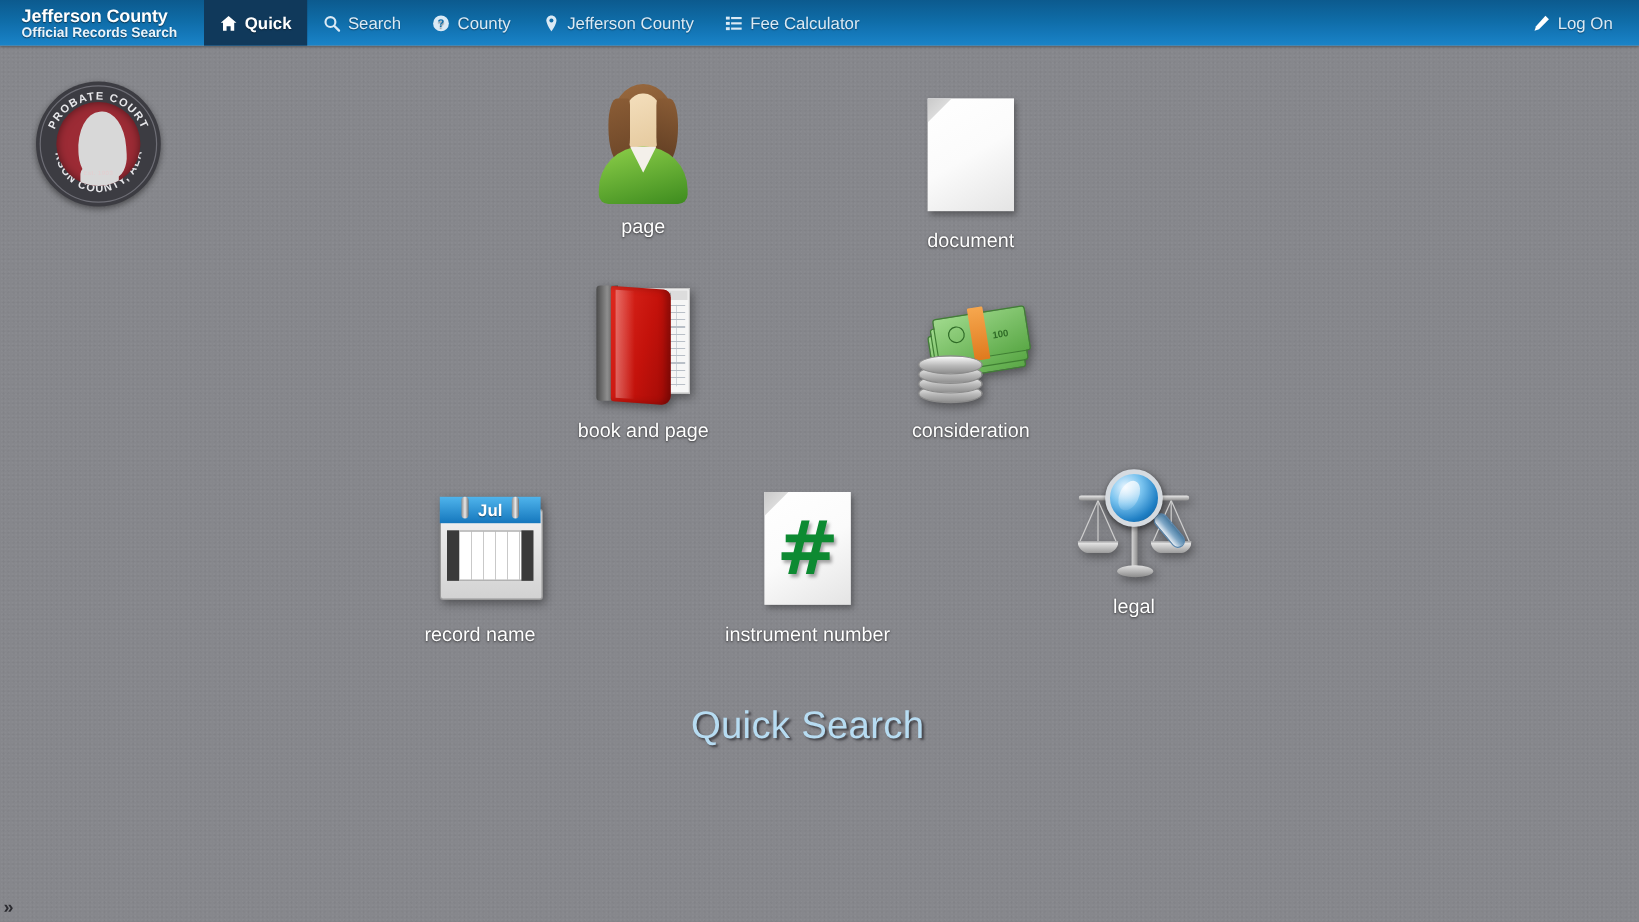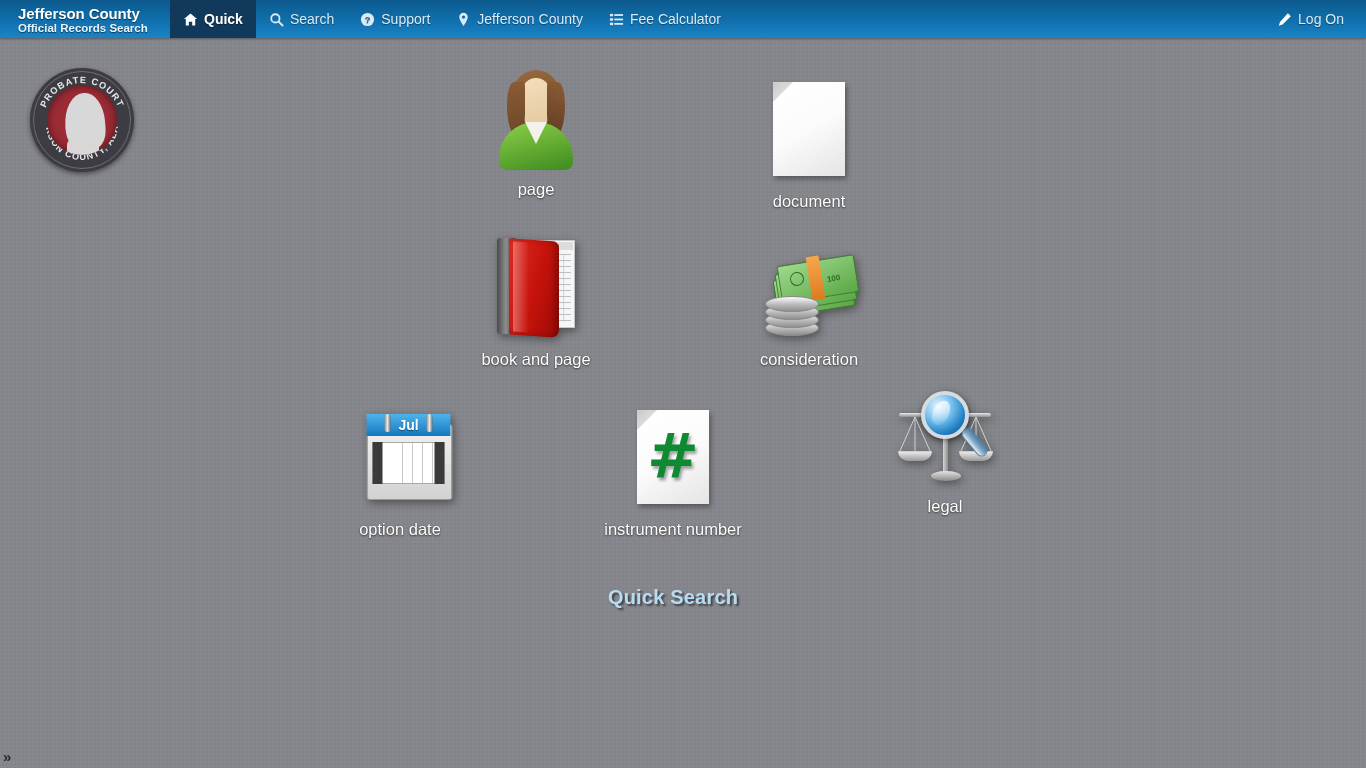--- a/index.html
+++ b/index.html
@@ -181,21 +181,21 @@
     background: radial-gradient(circle at 32% 28%, #eaf6ff 0%, #79c3ef 35%, #1f7fc4 70%, #0b4f86 100%);
     border: 4px solid #d6dbe0; box-shadow: 0 2px 4px rgba(0,0,0,0.35); }
   .legal .mag .shine { position: absolute; left: 8px; top: 5px; width: 16px; height: 26px; background: linear-gradient(150deg, rgba(255,255,255,0.85), rgba(255,255,255,0)); border-radius: 50%; transform: rotate(25deg); }
   .legal .handle { position: absolute; left: 66px; top: 44px; width: 12px; height: 34px; border-radius: 6px; background: linear-gradient(to right,#e7eef5,#7fa7c6,#4a7da3); transform: rotate(-40deg); transform-origin: top left; border: 1px solid #5b87ad; }
 
   
   #qs {
     position: absolute; left: 473px; top: 586px; width: 400px; text-align: center;
   }
   #qs .title {
-    font-size: 20px; font-weight: bold; color: #b7dcf2;
+    font-size: 32px; font-weight: normal; color: #b7dcf2;
     text-shadow: 2px 2px 2px rgba(40,40,45,0.75);
     letter-spacing: 0.2px; margin-bottom: 16px;
   }
   #qs .selwrap { position: relative; width: 400px; height: 29px; }
   #qs select {
     width: 400px; height: 29px;
     background: #ffffff; border: 1px solid #9a9a9a;
     font-size: 15px; color: #3b3b3b; padding-left: 8px;
     font-family: "Liberation Sans", sans-serif;
     appearance: none; -webkit-appearance: none;
@@ -243,21 +243,21 @@
     <span>Search</span>
   </div>
 
   <div class="navitem">
     <span class="nico">
       <svg width="15" height="15" viewBox="0 0 16 16">
           <circle cx="8" cy="8" r="7" fill="#dbeaf5"></circle>
           <text x="8" y="11.6" text-anchor="middle" font-size="10" font-weight="bold" fill="#0f6ca7" font-family="Liberation Sans, sans-serif">?</text>
         </svg>
     </span>
-    <span>Support</span>
+    <span>County</span>
   </div>
 
   <div class="navitem">
     <span class="nico">
       <svg width="15" height="15" viewBox="0 0 16 16">
           <path fill="#dbeaf5" d="M8 .9C5.5.9 3.5 2.9 3.5 5.4c0 3.4 4.5 9.7 4.5 9.7s4.5-6.3 4.5-9.7C12.5 2.9 10.5.9 8 .9z"></path>
           <circle cx="8" cy="5.4" r="1.8" fill="#0f6ca7"></circle>
         </svg>
     </span>
     <span>Jefferson County</span>
@@ -366,21 +366,21 @@
     <div class="cal">
       <div class="body2"></div>
       <div class="hdr">Jul</div>
       <div class="grid"></div>
         <div class="wk wkL"></div>
         <div class="wk wkR"></div>
       <div class="ringL"></div>
         <div class="ringR"></div>
     </div>
   </div>
-  <div class="cap">option date</div>
+  <div class="cap">record name</div>
 </div>
 
 <div class="tile" style="left:598px; top:404px;">
   <div class="art">
     <div class="page">
       <div class="hash">#</div>
       <div class="fold"></div>
     </div>
   </div>
   <div class="cap">instrument number</div>

